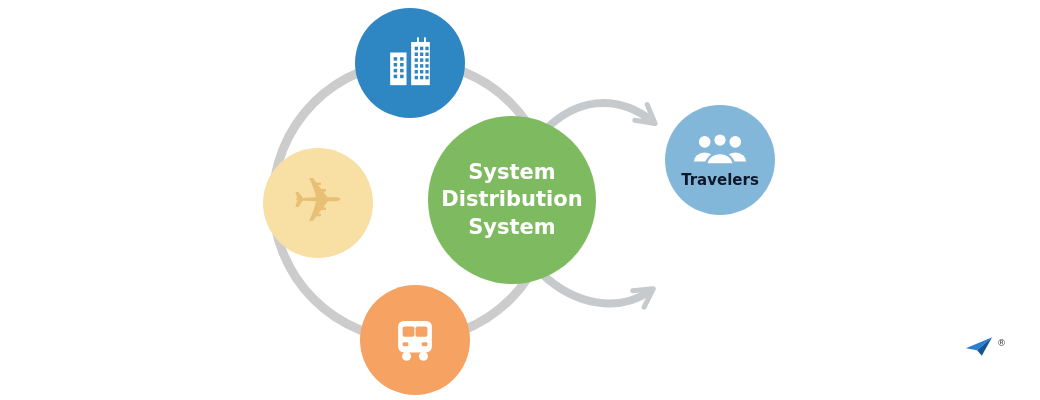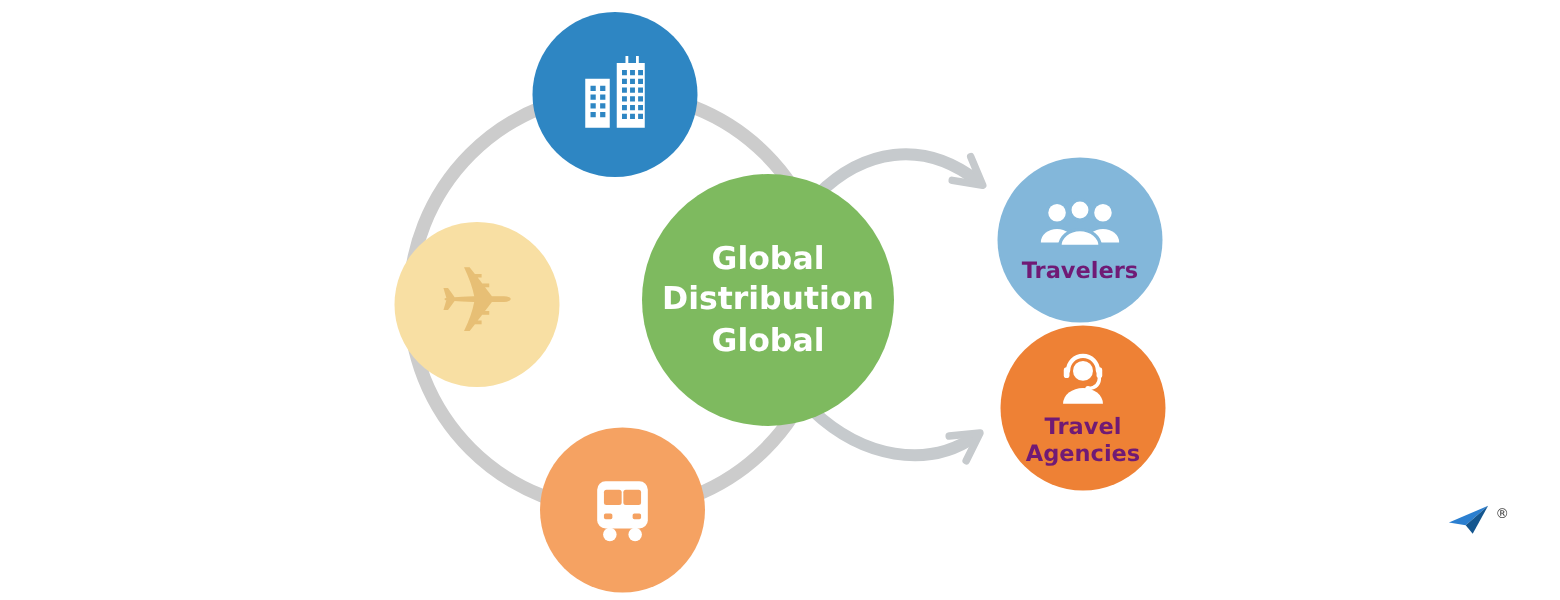--- a/index.html
+++ b/index.html
@@ -38,21 +38,21 @@
   .center-label {
     width: 150px;
     color: #ffffff;
     font-size: 21px;
     font-weight: 700;
     line-height: 1.3;
   }
   .out-label {
     margin-top: 4px;
     width: 92px;
-    color: #701a75;
+    color: #0f172a;
     font-size: 15px;
     font-weight: 700;
     line-height: 1.2;
   }
   .plane-glyph {
     font-size: 62px;
     line-height: 1;
     color: #e7bf75;
     transform: translateY(-2px);
   }
@@ -141,47 +141,35 @@
       <rect x="13" y="12" width="10.5" height="9" rx="1.5" fill="#f5a262"></rect>
       <rect x="24.5" y="12" width="10.5" height="9" rx="1.5" fill="#f5a262"></rect>
       <rect x="13" y="26" width="5" height="3.5" rx="1" fill="#f5a262"></rect>
       <rect x="30" y="26" width="5" height="3.5" rx="1" fill="#f5a262"></rect>
       <circle cx="16.5" cy="38.5" r="4" fill="#ffffff"></circle>
       <circle cx="31.5" cy="38.5" r="4" fill="#ffffff"></circle>
     </svg>
   </div>
 
   <div class="circle node-center">
-    <div class="center-label">Global Distribution Global</div>
+    <div class="center-label">System Distribution System</div>
   </div>
 
   <div class="circle node-travelers">
     <svg viewBox="0 0 64 40" width="58" height="36">
       <circle cx="15" cy="12" r="6.5" fill="#ffffff"></circle>
       <path d="M3 34 a12 10 0 0 1 24 0 z" fill="#ffffff"></path>
       <circle cx="49" cy="12" r="6.5" fill="#ffffff"></circle>
       <path d="M37 34 a12 10 0 0 1 24 0 z" fill="#ffffff"></path>
       <circle cx="32" cy="10" r="7.5" fill="#ffffff" stroke="#83b7da" stroke-width="2.5"></circle>
       <path d="M17 37 a15 12.5 0 0 1 30 0 z" fill="#ffffff" stroke="#83b7da" stroke-width="2.5"></path>
     </svg>
     <div class="out-label">Travelers</div>
   </div>
 
-  <div class="circle node-agencies">
-    <svg viewBox="0 0 44 40" width="44" height="38">
-      <circle cx="22" cy="15" r="7" fill="#ffffff"></circle>
-      <path d="M8 38 a14 11 0 0 1 28 0 z" fill="#ffffff"></path>
-      <path d="M11.5 15 a10.5 10.5 0 0 1 21 0" fill="none" stroke="#ffffff" stroke-width="3" stroke-linecap="round"></path>
-      <rect x="8.5" y="12.5" width="4" height="7.5" rx="2" fill="#ffffff"></rect>
-      <rect x="31.5" y="12.5" width="4" height="7.5" rx="2" fill="#ffffff"></rect>
-      <path d="M33.5 20 q0 6.5 -7.5 7.5" fill="none" stroke="#ffffff" stroke-width="2.4" stroke-linecap="round"></path>
-      <circle cx="25.5" cy="27.6" r="1.9" fill="#ffffff"></circle>
-    </svg>
-    <div class="out-label">Travel Agencies</div>
-  </div>
 
   <div class="logo">
     <svg viewBox="0 0 30 22" width="28" height="21">
       <path d="M29 1 L1 13 L13 15 Z" fill="#2b7fd0"></path>
       <path d="M29 1 L13 15 L18 21 Z" fill="#14568f"></path>
     </svg>
     <span class="logo-reg">®</span>
   </div>
 
 </div>

